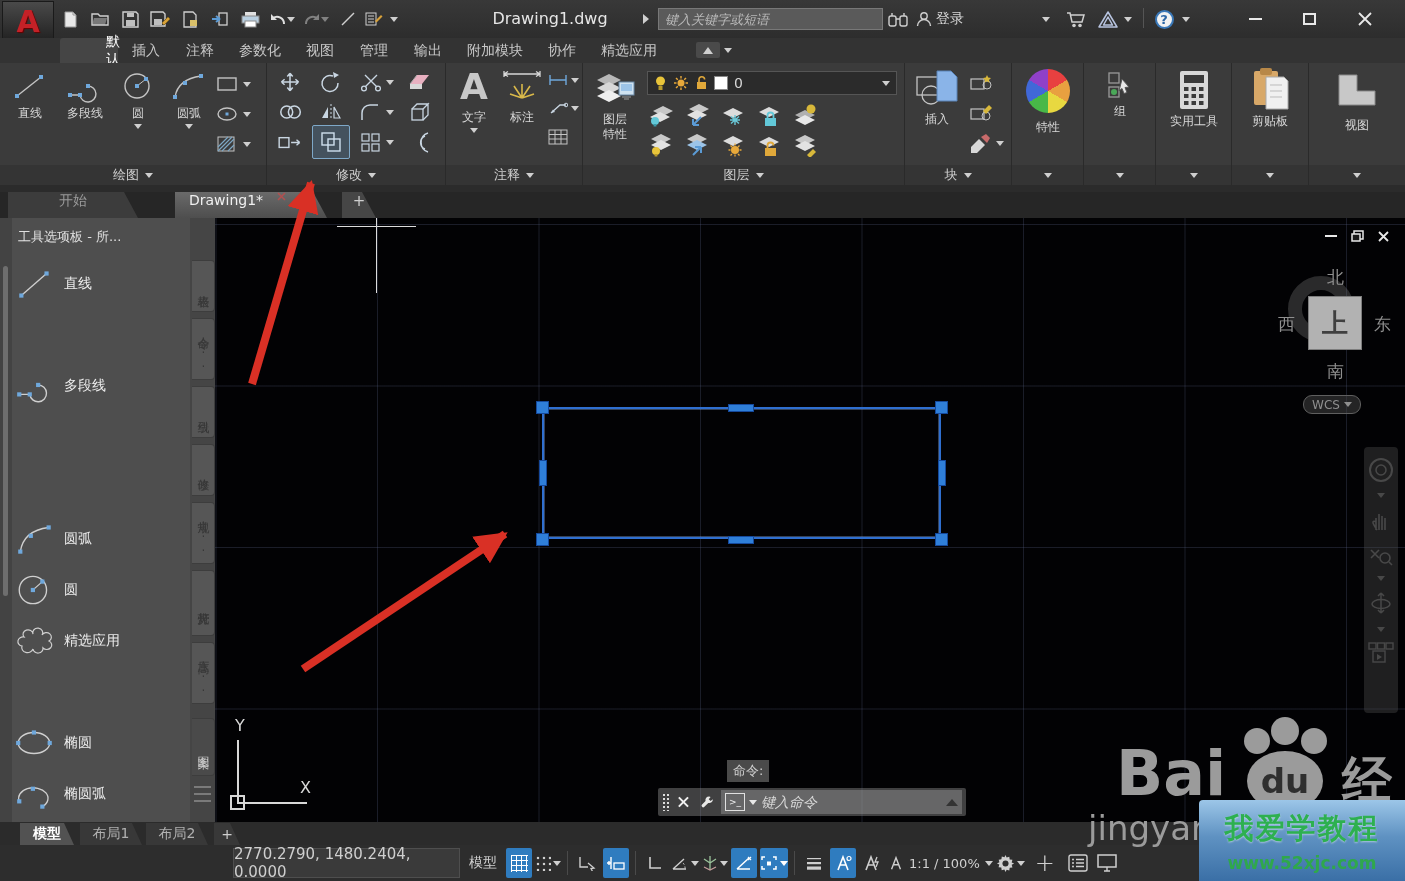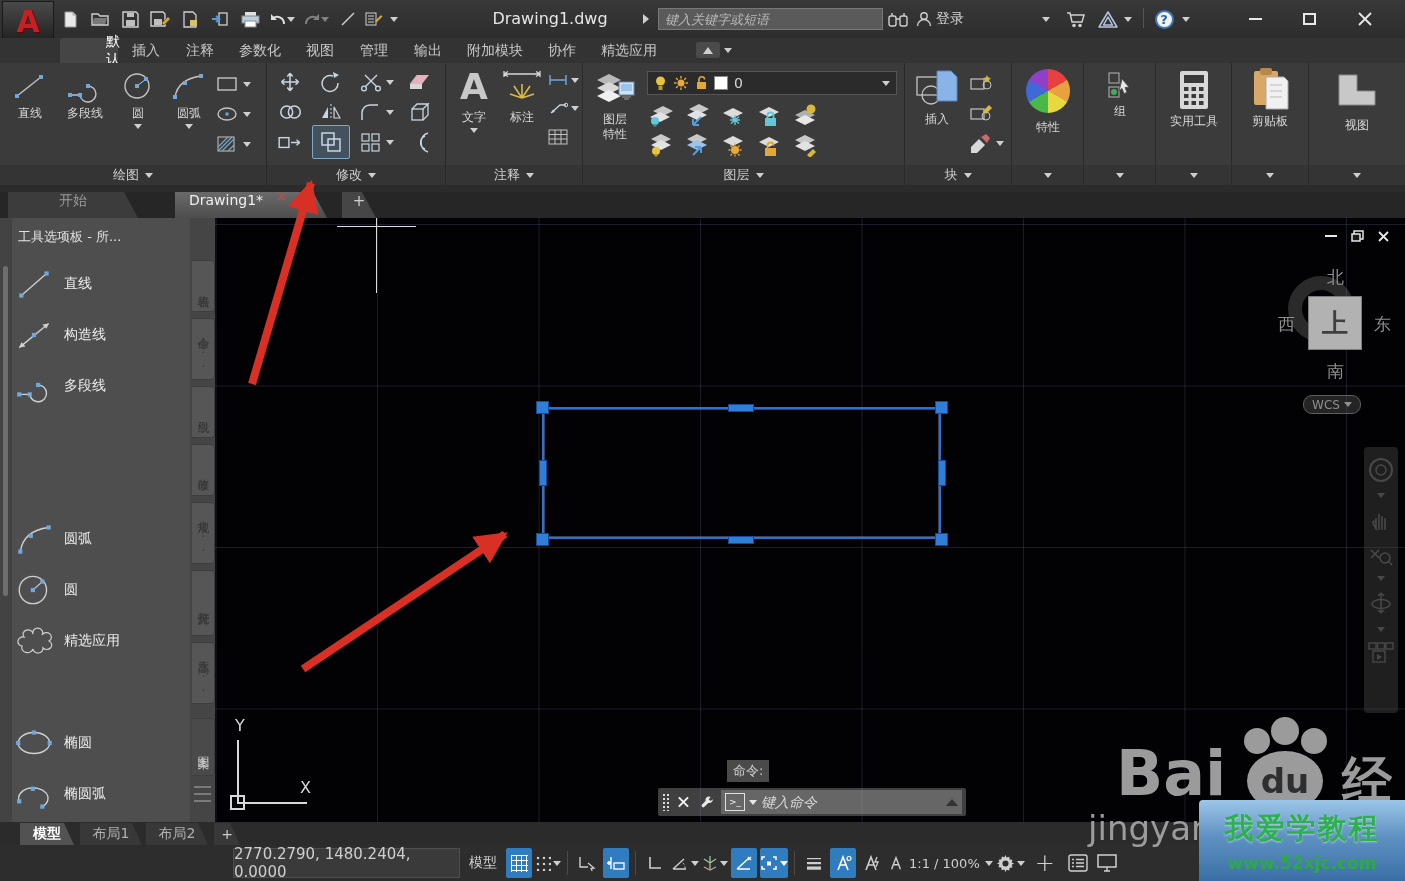--- a/index.html
+++ b/index.html
@@ -704,28 +704,20 @@
     <div class="abs" style="left:3px;top:48px;width:5px;height:330px;background:#6e6e6e;border-radius:3px"></div>
 
     <div class="pal-item" style="top:40px">
       <svg width="42" height="34" viewBox="0 0 40 30">
           <line x1="7" y1="26" x2="31" y2="5" stroke="#cfcfcf" stroke-width="1.3"></line>
           <rect x="5" y="24" width="4" height="4" fill="#6fa8dc"></rect>
           <rect x="29" y="3" width="4" height="4" fill="#6fa8dc"></rect>
         </svg>
       <span>直线</span>
     </div>
-    <div class="pal-item" style="top:91px">
-      <svg width="42" height="34" viewBox="0 0 40 30">
-          <line x1="5" y1="27" x2="33" y2="4" stroke="#cfcfcf" stroke-width="1.3"></line>
-          <path d="M33 4 l-6 1 4 4 z M5 27 l6 -1 -4 -4 z" fill="#cfcfcf"></path>
-          <rect x="17" y="13" width="4" height="4" fill="#6fa8dc"></rect>
-        </svg>
-      <span>构造线</span>
-    </div>
     <div class="pal-item" style="top:142px">
       <svg width="42" height="34" viewBox="0 0 40 30">
           <path d="M5 23 h10 M15 23 a8 8 0 1 0 8 -9" fill="none" stroke="#cfcfcf" stroke-width="1.3"></path>
           <rect x="3" y="21" width="4" height="4" fill="#6fa8dc"></rect>
           <rect x="13" y="21" width="4" height="4" fill="#6fa8dc"></rect>
           <rect x="21" y="12" width="4" height="4" fill="#6fa8dc"></rect>
         </svg>
       <span>多段线</span>
     </div>
     <div class="pal-item" style="top:295px">

